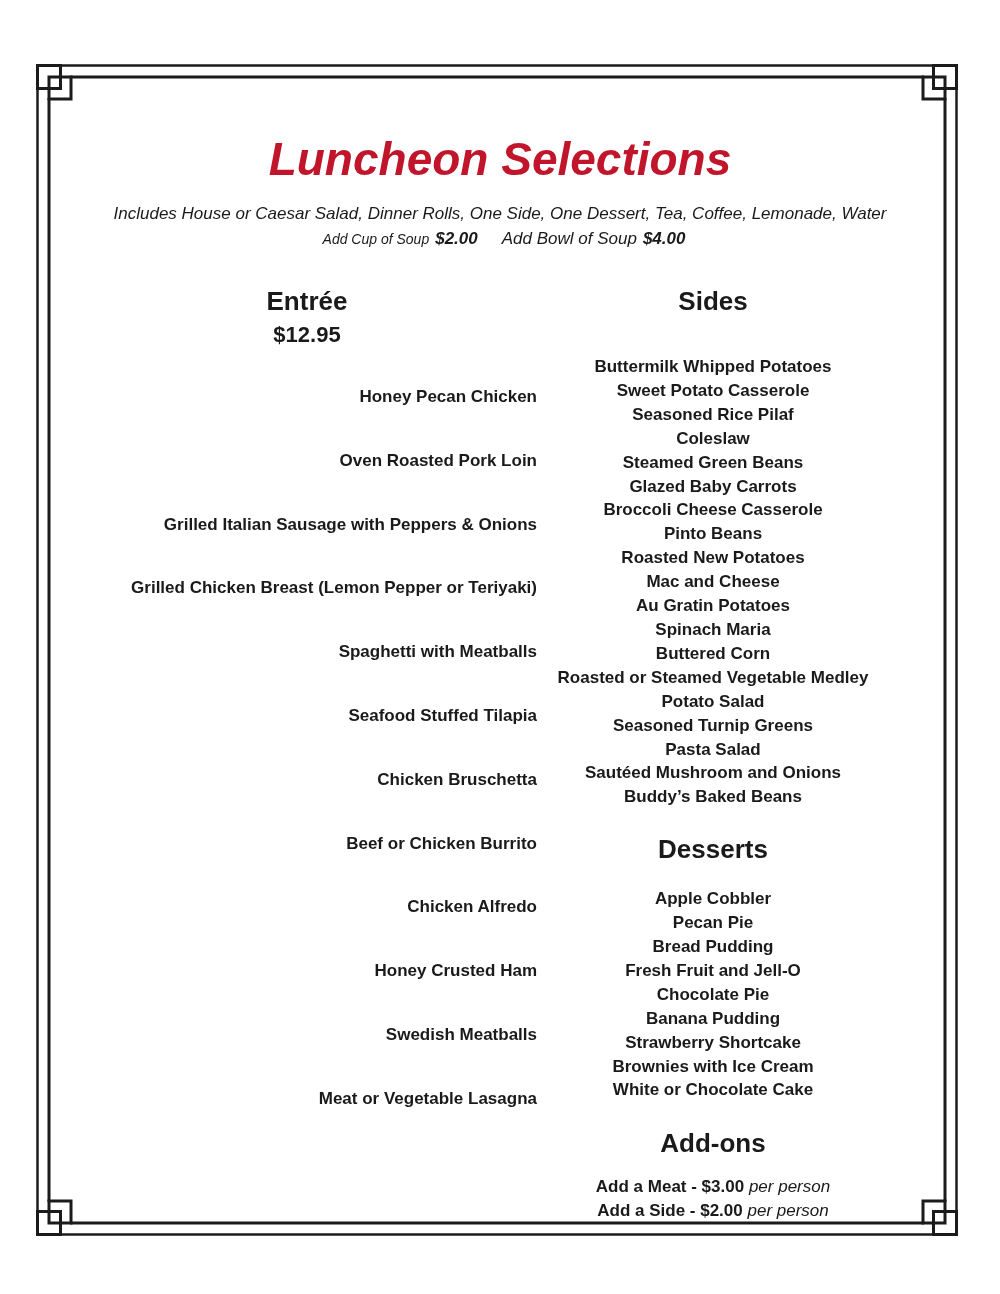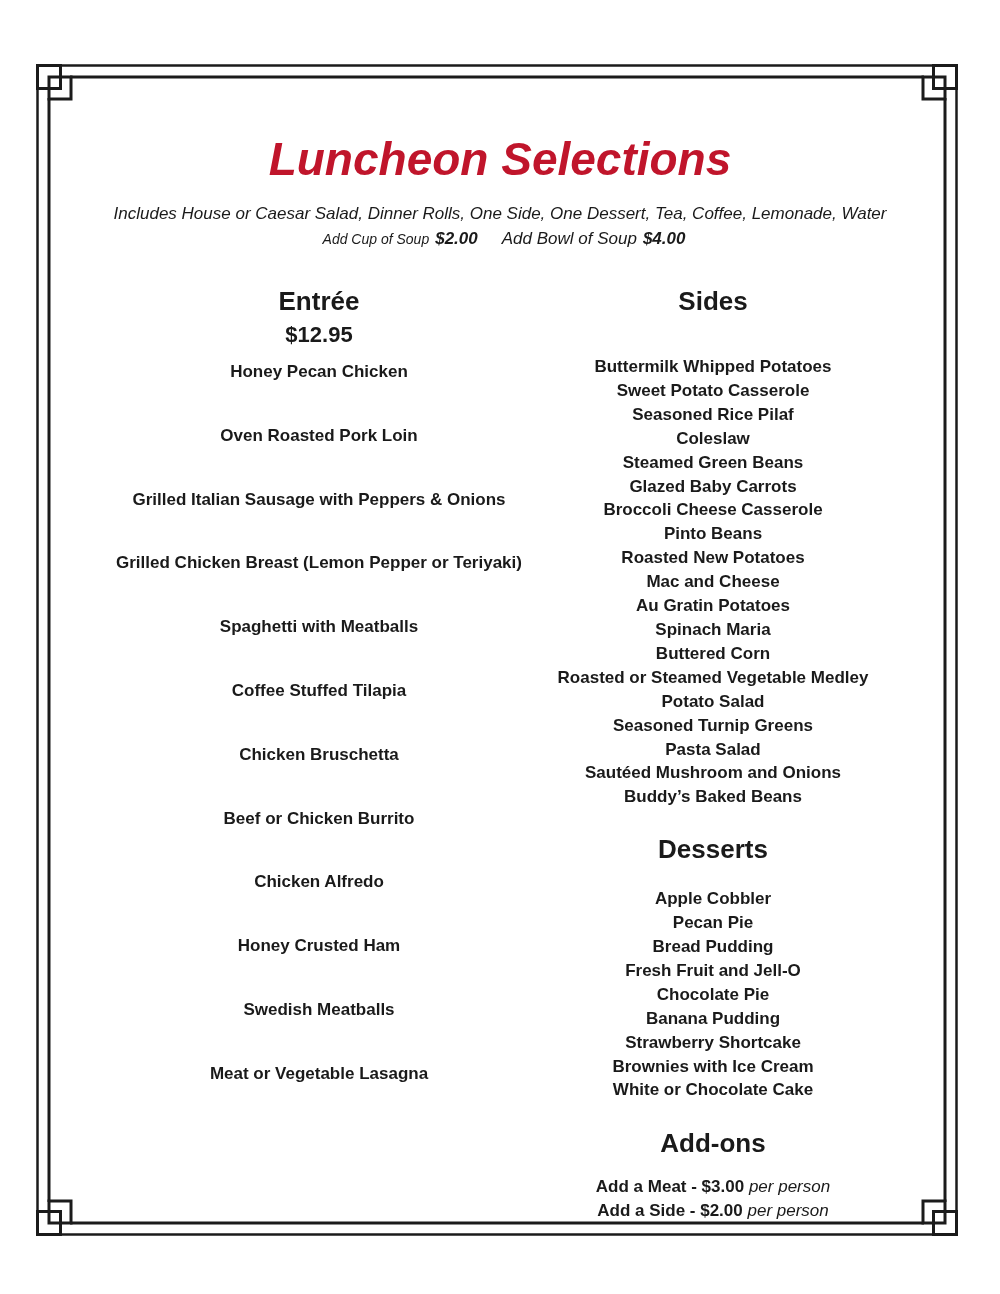--- a/index.html
+++ b/index.html
@@ -33,31 +33,31 @@
     display:flex;justify-content:center;align-items:baseline;gap:24px;
     font-style:italic;
     white-space:nowrap;
   }
   .soup-option{display:inline-flex;align-items:baseline;gap:6px;}
   .soup-label-small{font-size:14px;}
   .soup-label-large{font-size:17px;}
   .soup-price{font-size:17px;font-weight:700;}
 
   .col{position:absolute;top:288px;text-align:center;}
-  .col-left{left:89px;width:460px;}
+  .col-left{left:77px;width:460px;}
   .col-right{left:513px;width:400px;}
 
   .section-heading{
     font-size:26px;font-weight:700;line-height:26px;margin:0;
     white-space:nowrap;
   }
   .entree-price{
     font-size:22px;font-weight:700;line-height:22px;margin-top:10px;
   }
-  .entree-list{margin-top:16px;}
+  .entree-list{margin-top:41px;text-align:right;}
   .entree-item{
     font-size:17px;font-weight:700;line-height:20px;
     margin-bottom:43.8px;
     white-space:nowrap;
   }
   .entree-item:last-child{margin-bottom:0;}
 
   .side-list{margin-top:41px;}
   .tight-item{
     font-size:17px;font-weight:700;line-height:23.9px;
@@ -115,21 +115,21 @@
 
   <div class="col col-left">
     <div class="section-heading">Entrée</div>
     <div class="entree-price">$12.95</div>
     <div class="entree-list">
       <div class="entree-item">Honey Pecan Chicken</div>
       <div class="entree-item">Oven Roasted Pork Loin</div>
       <div class="entree-item">Grilled Italian Sausage with Peppers &amp; Onions</div>
       <div class="entree-item">Grilled Chicken Breast (Lemon Pepper or Teriyaki)</div>
       <div class="entree-item">Spaghetti with Meatballs</div>
-      <div class="entree-item">Coffee Stuffed Tilapia</div>
+      <div class="entree-item">Seafood Stuffed Tilapia</div>
       <div class="entree-item">Chicken Bruschetta</div>
       <div class="entree-item">Beef or Chicken Burrito</div>
       <div class="entree-item">Chicken Alfredo</div>
       <div class="entree-item">Honey Crusted Ham</div>
       <div class="entree-item">Swedish Meatballs</div>
       <div class="entree-item">Meat or Vegetable Lasagna</div>
     </div>
   </div>
 
   <div class="col col-right">

